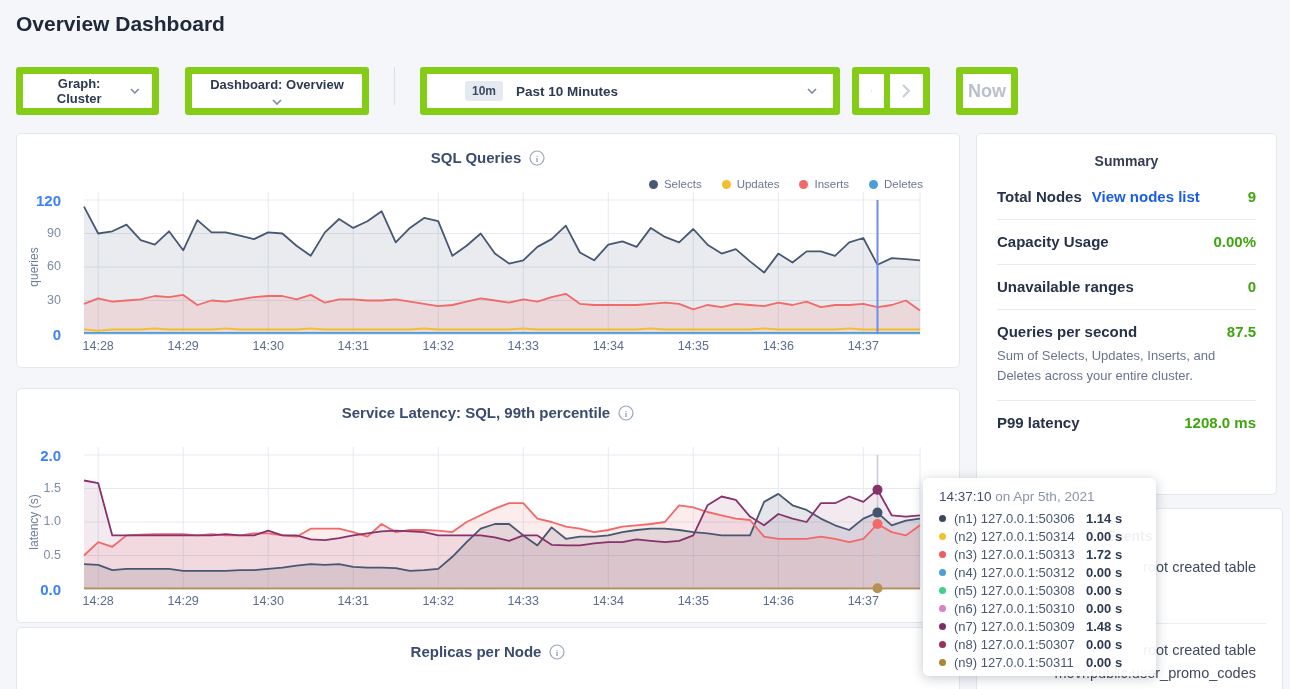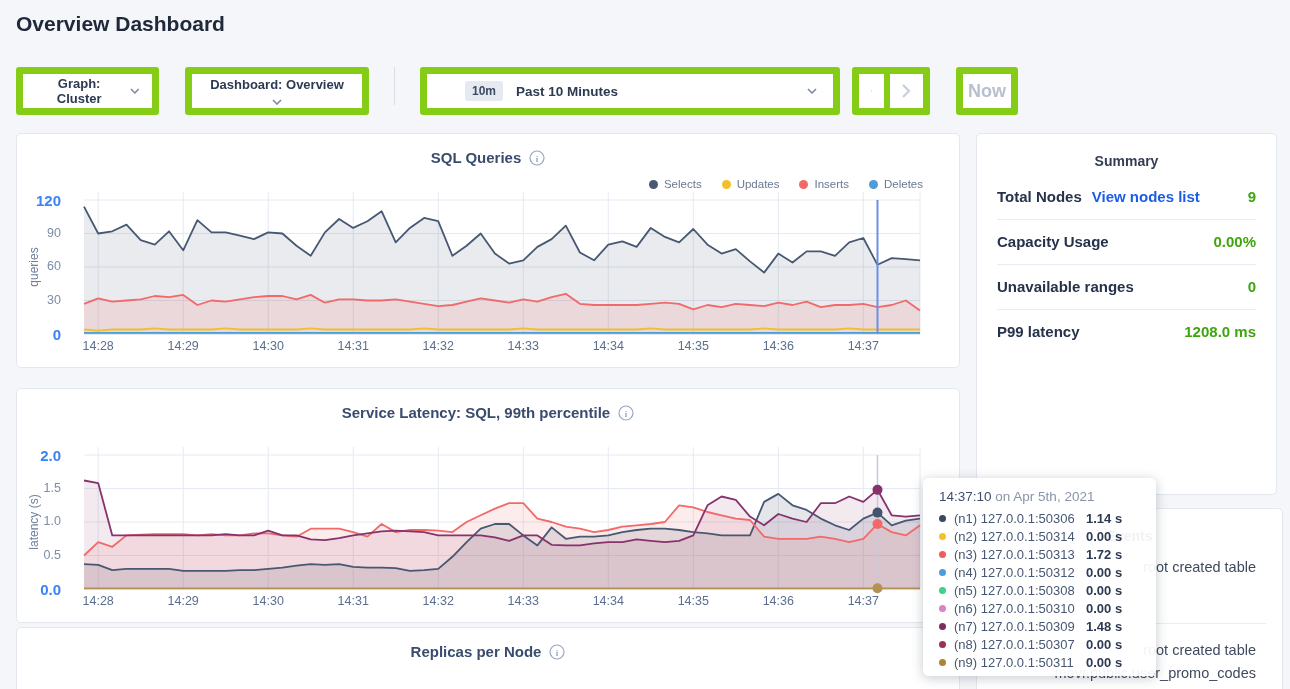--- a/index.html
+++ b/index.html
@@ -277,20 +277,27 @@
       <span class="slabel">Capacity Usage</span>
       <span class="svalue">0.00%</span>
     </div>
   </div>
   <div class="srow">
     <div class="srow-head">
       <span class="slabel">Unavailable ranges</span>
       <span class="svalue">0</span>
     </div>
   </div>
+  <div class="srow">
+    <div class="srow-head">
+      <span class="slabel">Queries per second</span>
+      <span class="svalue">87.5</span>
+    </div>
+    <div class="sdesc">Sum of Selects, Updates, Inserts, and Deletes across your entire cluster.</div>
+  </div>
   <div class="srow last">
     <div class="srow-head">
       <span class="slabel">P99 latency</span>
       <span class="svalue">1208.0 ms</span>
     </div>
   </div>
 </div>
 
 <div class="card" id="card-events">
   <div class="panel-title">Events</div>

